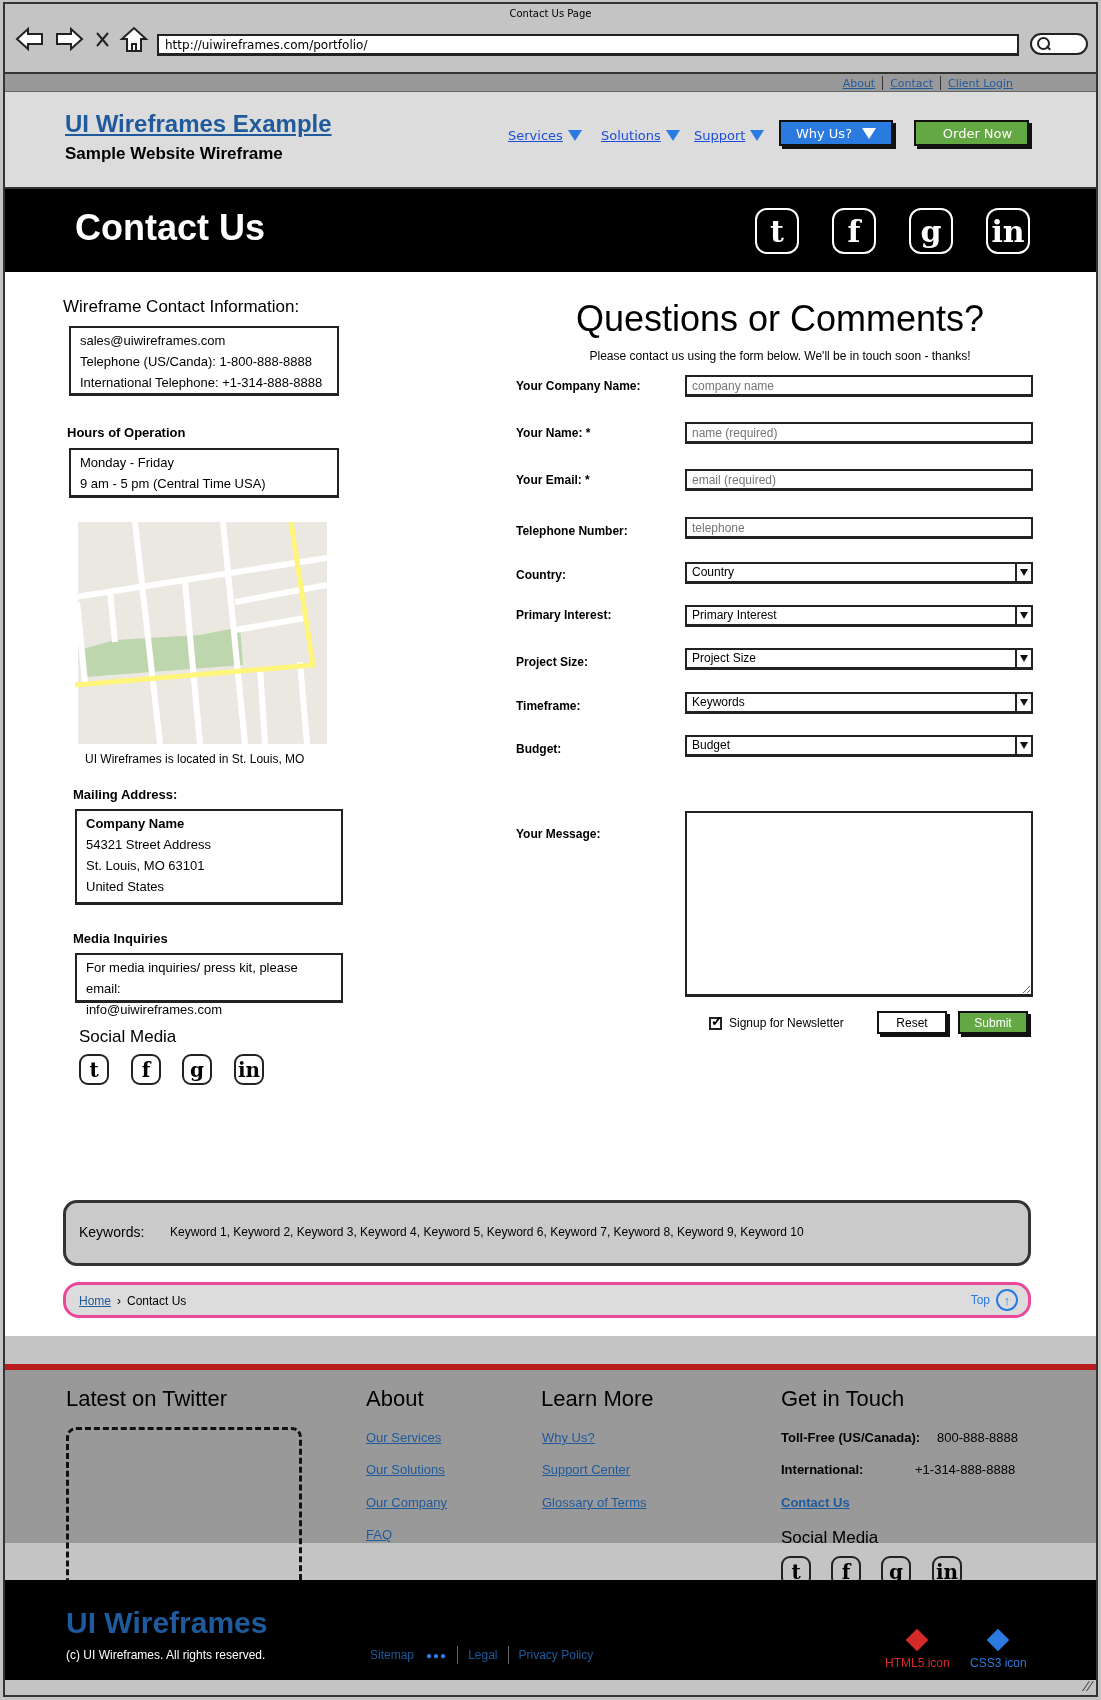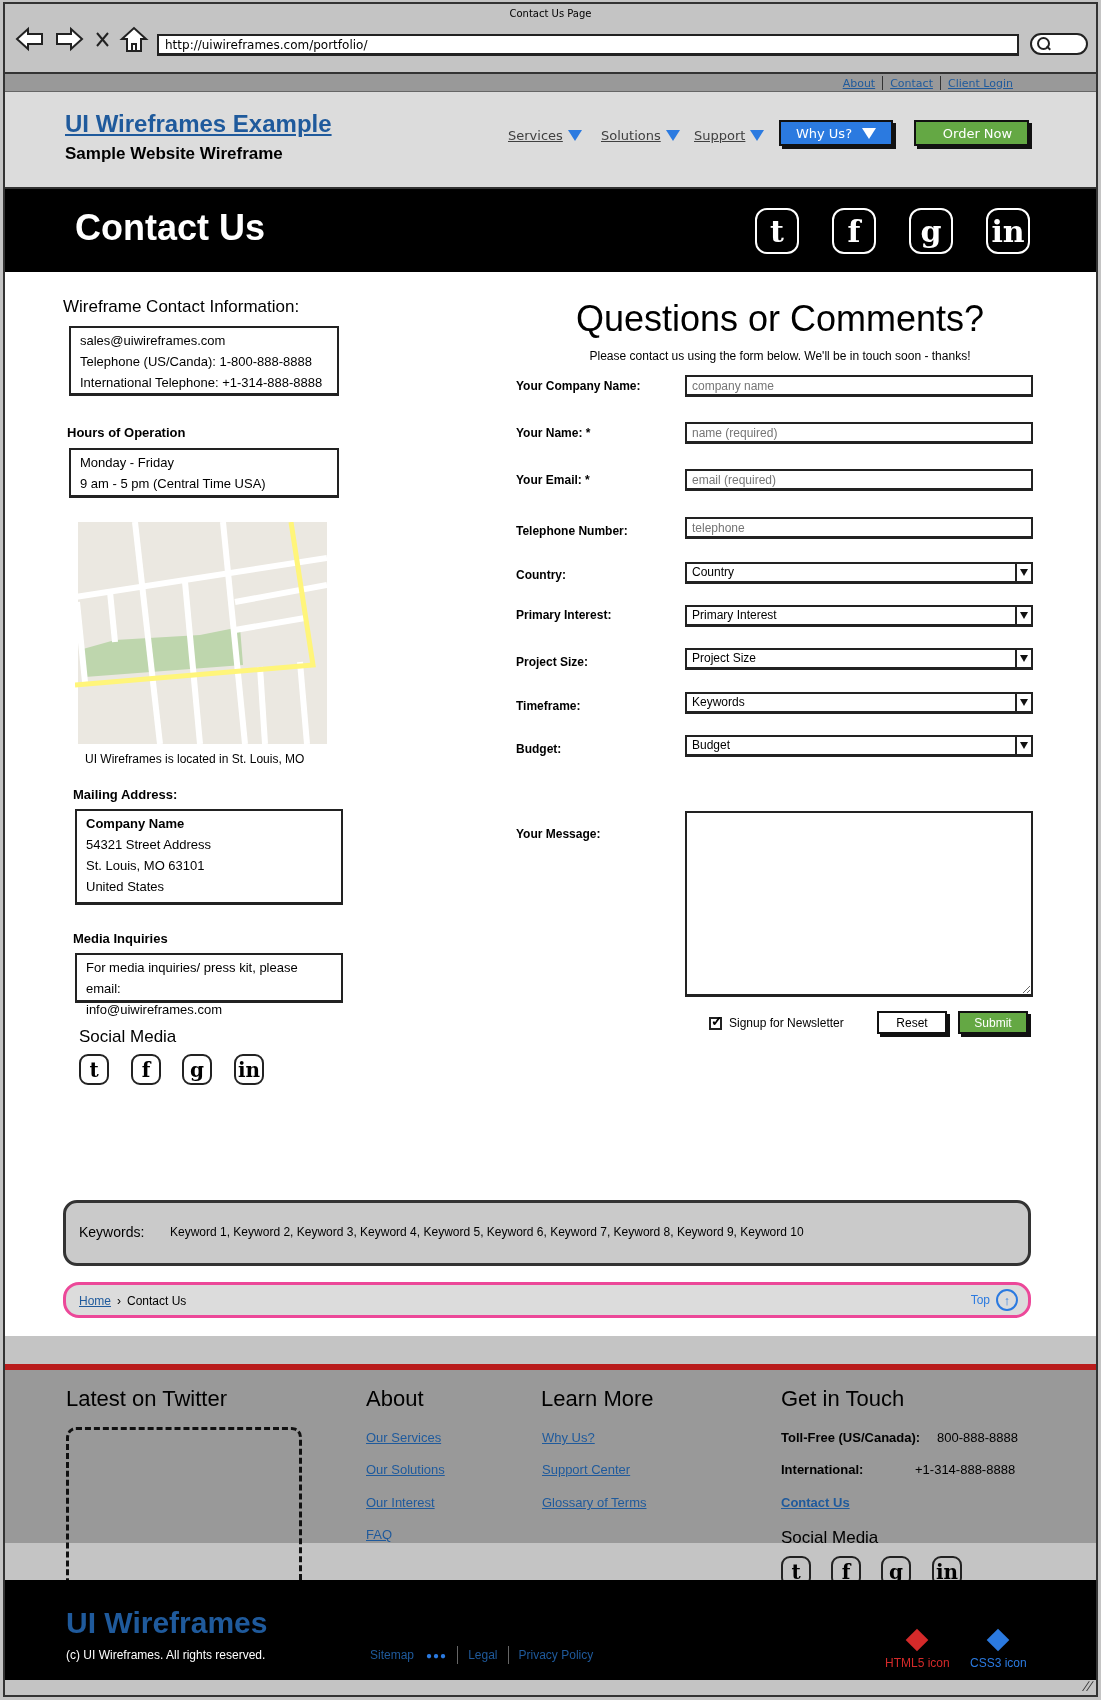--- a/index.html
+++ b/index.html
@@ -20,21 +20,21 @@
   #utility-bar { position: absolute; left: 0; top: 68px; width: 1091px; height: 20px; background: #999; border-top: 2px solid #333; border-bottom: 1px solid #666; }
   #utility-links { position: absolute; right: 76px; top: 2px; font-size: 11px; display: flex; align-items: center; }
   #utility-links a { padding: 0 7px; }
   #utility-links .sep { width: 1px; height: 14px; background: #333; }
 
   
   #site-header { position: absolute; left: 0; top: 88px; width: 1091px; height: 97px; background: #dcdcdc; border-bottom: 2px solid #333; }
   #logo { position: absolute; left: 60px; top: 18px; font-size: 24px; font-weight: bold; color: #1f5a9c; text-decoration: underline; font-family: "Liberation Sans", sans-serif; }
   #tagline { position: absolute; left: 60px; top: 52px; font-size: 17px; font-weight: bold; font-family: "Liberation Sans", sans-serif; }
   .main-nav-item { position: absolute; top: 36px; font-size: 13px; display: flex; align-items: center; gap: 5px; }
-  .main-nav-item a { color: #404040; }
+  .main-nav-item a { color: #1d4ed8; }
   .tri-down { width: 0; height: 0; border-left: 7px solid transparent; border-right: 7px solid transparent; border-top: 11px solid #2b7ae0; }
   .tri-down.white { border-top-color: #fff; }
   #why-btn { position: absolute; left: 774px; top: 28px; width: 114px; height: 26px; background: #2b7ae0; color: #fff; border: 2px solid #111; box-shadow: 3px 3px 0 #111; font-size: 13px; display: flex; align-items: center; justify-content: center; gap: 10px; }
   #order-btn { position: absolute; left: 909px; top: 28px; width: 115px; height: 26px; background: #64a844; color: #fff; border: 2px solid #111; box-shadow: 3px 3px 0 #111; font-size: 13px; display: flex; align-items: center; justify-content: center; padding-left: 12px; }
 
   
   #banner { position: absolute; left: 0; top: 185px; width: 1091px; height: 83px; background: #000; }
   #banner-title { position: absolute; left: 70px; top: 18px; color: #fff; font-size: 36px; font-weight: bold; font-family: "Liberation Sans", sans-serif; }
   .social-lg { position: absolute; top: 19px; width: 44px; height: 46px; border: 2px solid #fff; border-radius: 12px; color: #fff; font-size: 30px; font-weight: bold; display: flex; align-items: center; justify-content: center; font-family: "DejaVu Serif", serif; }
 
@@ -288,21 +288,21 @@
     </div>
   </div>
 
   <div id="footer">
     <div class="ft-h" style="left:61px">Latest on Twitter</div>
     <div id="twitter-box"></div>
 
     <div class="ft-h" style="left:361px">About</div>
     <a class="ft-link" href="#" style="left:361px;top:60px">Our Services</a>
     <a class="ft-link" href="#" style="left:361px;top:92px">Our Solutions</a>
-    <a class="ft-link" href="#" style="left:361px;top:125px">Our Interest</a>
+    <a class="ft-link" href="#" style="left:361px;top:125px">Our Company</a>
     <a class="ft-link" href="#" style="left:361px;top:157px">FAQ</a>
 
     <div class="ft-h" style="left:536px">Learn More</div>
     <a class="ft-link" href="#" style="left:537px;top:60px">Why Us?</a>
     <a class="ft-link" href="#" style="left:537px;top:92px">Support Center</a>
     <a class="ft-link" href="#" style="left:537px;top:125px">Glossary of Terms</a>
 
     <div class="ft-h" style="left:776px">Get in Touch</div>
     <div class="ft-text" style="left:776px;top:60px;font-weight:bold">Toll-Free (US/Canada):</div>
     <div class="ft-text" style="left:932px;top:60px">800-888-8888</div>

